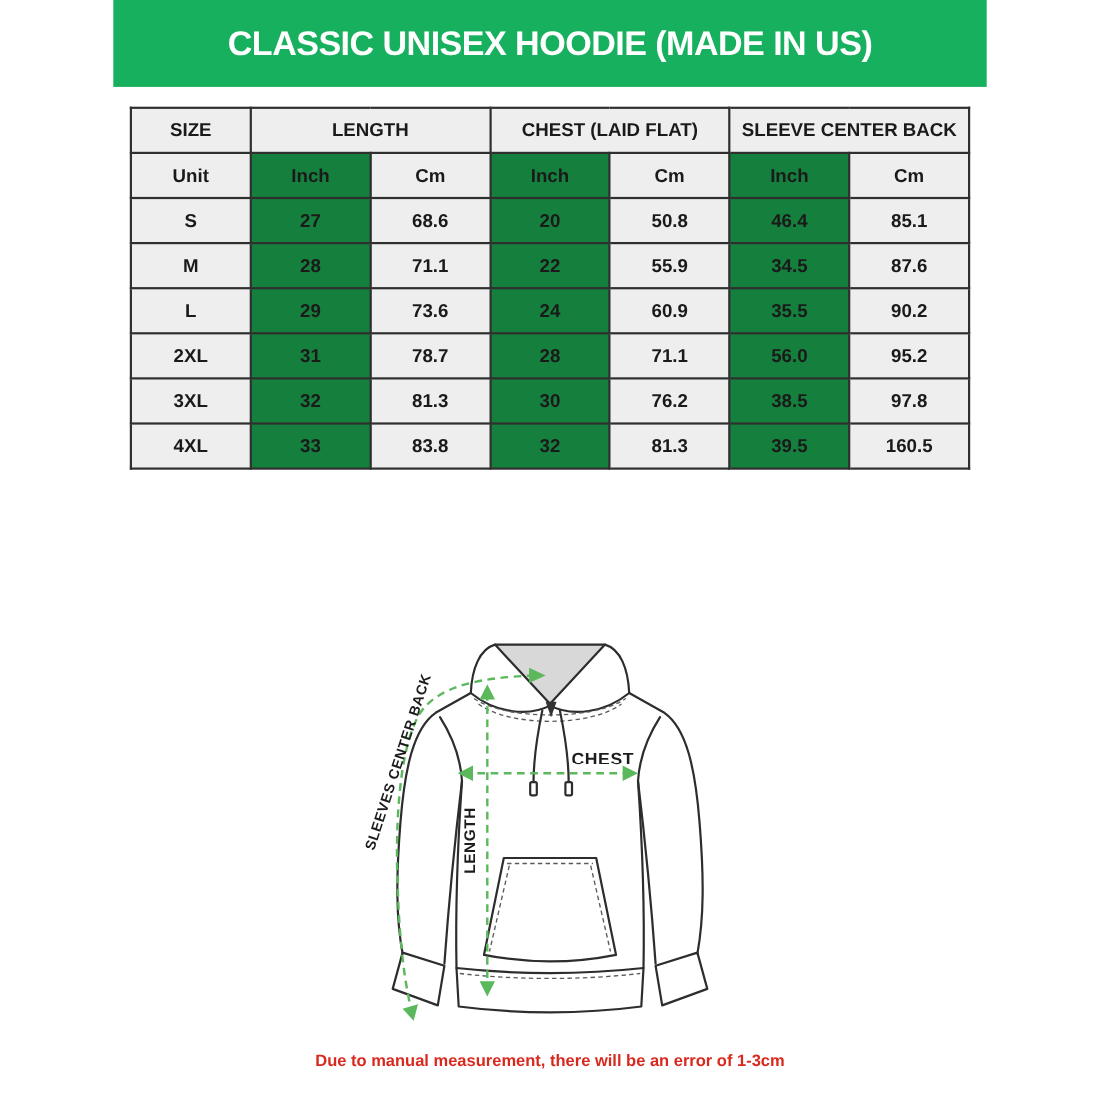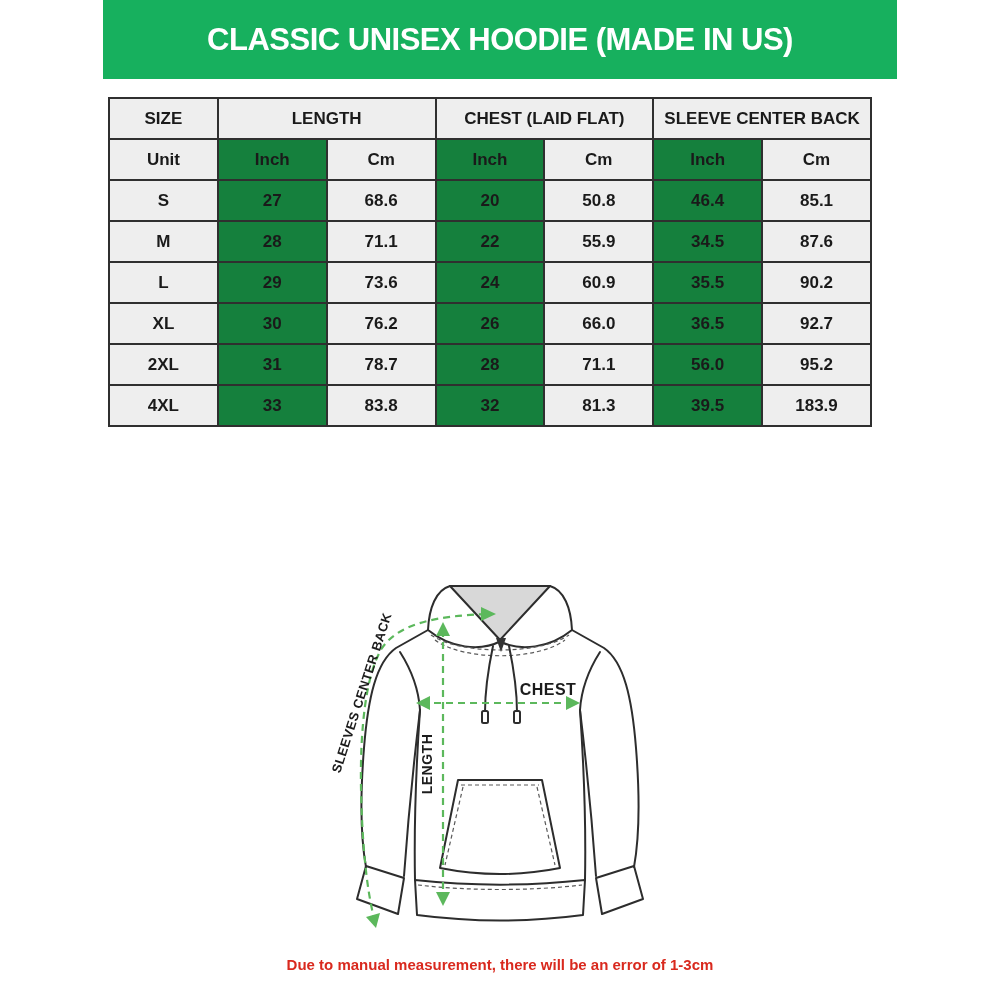--- a/index.html
+++ b/index.html
@@ -20,21 +20,21 @@
     position:absolute;left:103px;top:0;width:794px;height:79px;
     background:var(--banner-green);
     display:flex;align-items:center;justify-content:center;
   }
   .banner-title{
     color:#ffffff;font-size:31px;font-weight:700;letter-spacing:-0.5px;
     white-space:nowrap;
   }
   
   table.size-table{
-    position:absolute;left:108px;top:97px;width:764px;
+    position:absolute;left:118px;top:97px;width:764px;
     border-collapse:collapse;table-layout:fixed;
   }
   .size-table th,.size-table td{
     border:2px solid var(--table-border);
     height:41px;text-align:center;vertical-align:middle;
     font-size:17px;font-weight:700;color:#1a1a1a;
     font-family:"Liberation Sans",sans-serif;
   }
   .size-table .g{background:var(--cell-gray);}
   .size-table .w{background:#15803d;}
@@ -111,45 +111,45 @@
     <tr>
       <td class="g">L</td>
       <td class="w">29</td>
       <td class="g">73.6</td>
       <td class="w">24</td>
       <td class="g">60.9</td>
       <td class="w">35.5</td>
       <td class="g">90.2</td>
     </tr>
     <tr>
-      <td class="g">XL</td>
-      <td class="w">30</td>
-      <td class="g">76.2</td>
-      <td class="w">26</td>
-      <td class="g">66.0</td>
-      <td class="w">36.5</td>
-      <td class="g">92.7</td>
-    </tr>
-    <tr>
       <td class="g">2XL</td>
       <td class="w">31</td>
       <td class="g">78.7</td>
       <td class="w">28</td>
       <td class="g">71.1</td>
       <td class="w">56.0</td>
       <td class="g">95.2</td>
     </tr>
     <tr>
+      <td class="g">3XL</td>
+      <td class="w">32</td>
+      <td class="g">81.3</td>
+      <td class="w">30</td>
+      <td class="g">76.2</td>
+      <td class="w">38.5</td>
+      <td class="g">97.8</td>
+    </tr>
+    <tr>
       <td class="g">4XL</td>
       <td class="w">33</td>
       <td class="g">83.8</td>
       <td class="w">32</td>
       <td class="g">81.3</td>
       <td class="w">39.5</td>
-      <td class="g">183.9</td>
+      <td class="g">160.5</td>
     </tr>
   </tbody>
     </table>
 
   <svg class="diagram" width="340" height="372" viewBox="0 0 340 372">
     <defs>
       <pattern id="rib" width="6" height="12" patternUnits="userSpaceOnUse">
         <path d="M3,0 L3,12" stroke="#888" stroke-width="1"></path>
       </pattern>
       <pattern id="ribd" width="6" height="6" patternUnits="userSpaceOnUse" patternTransform="rotate(24)">

